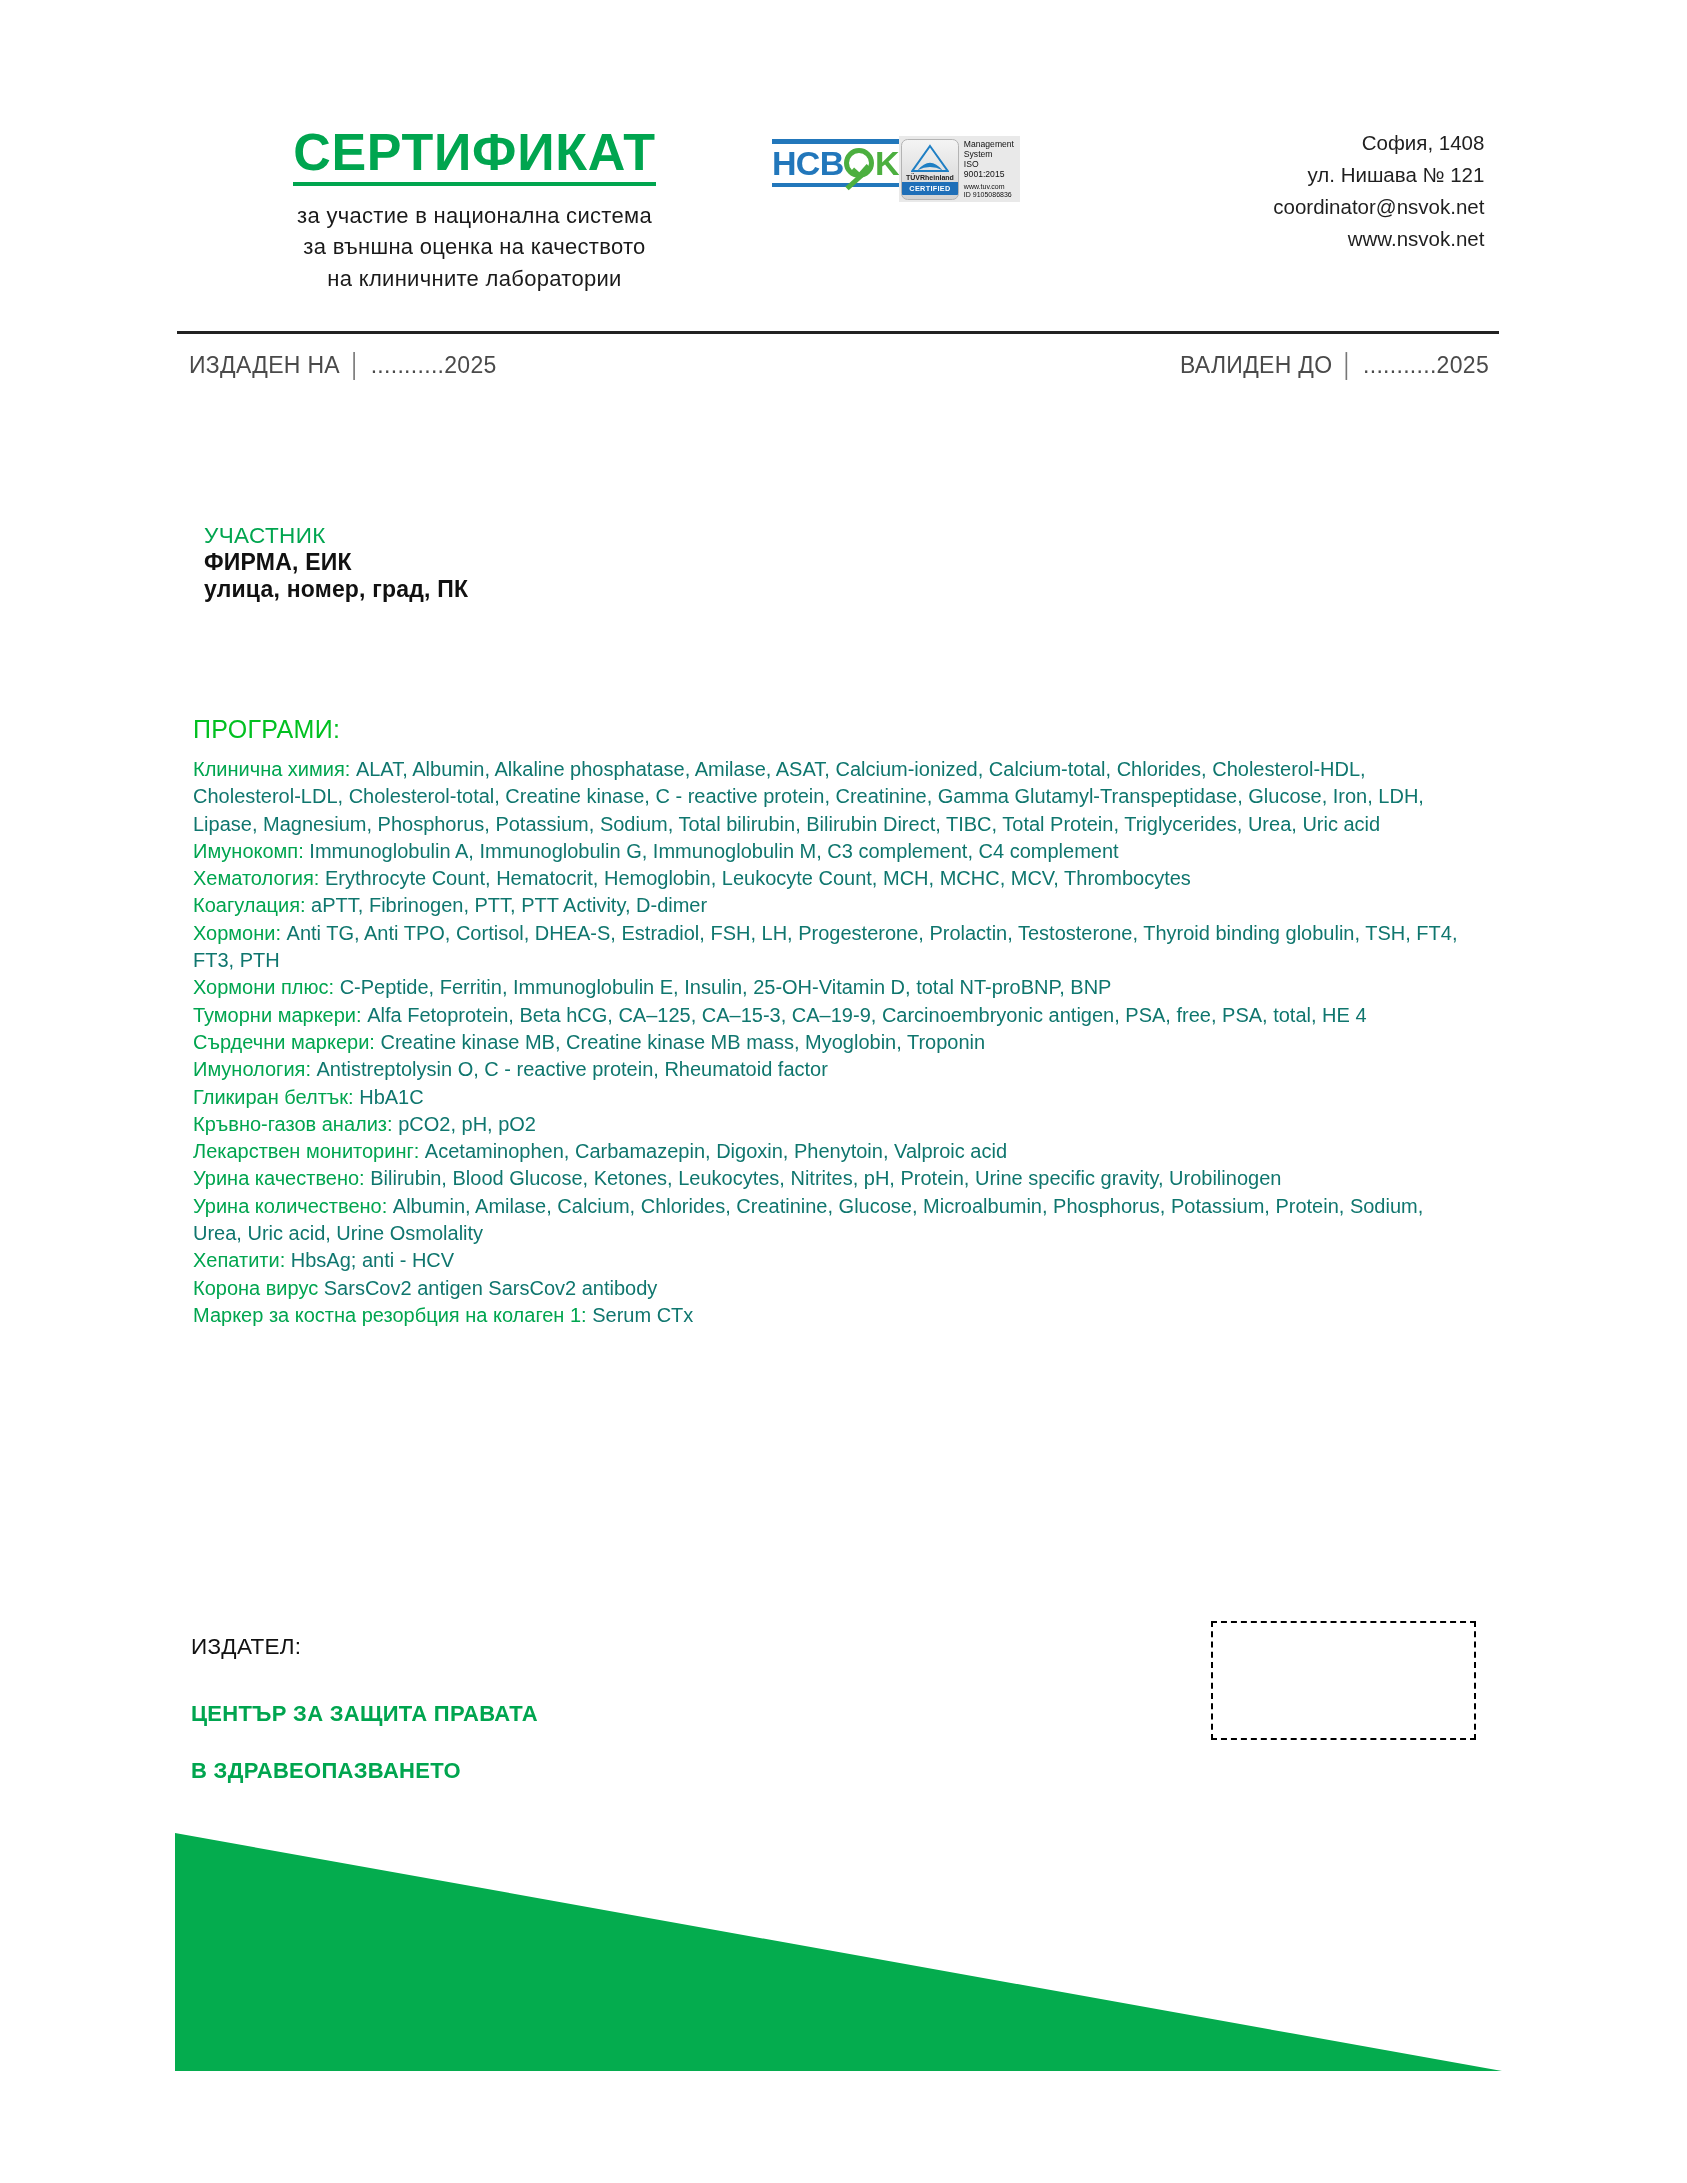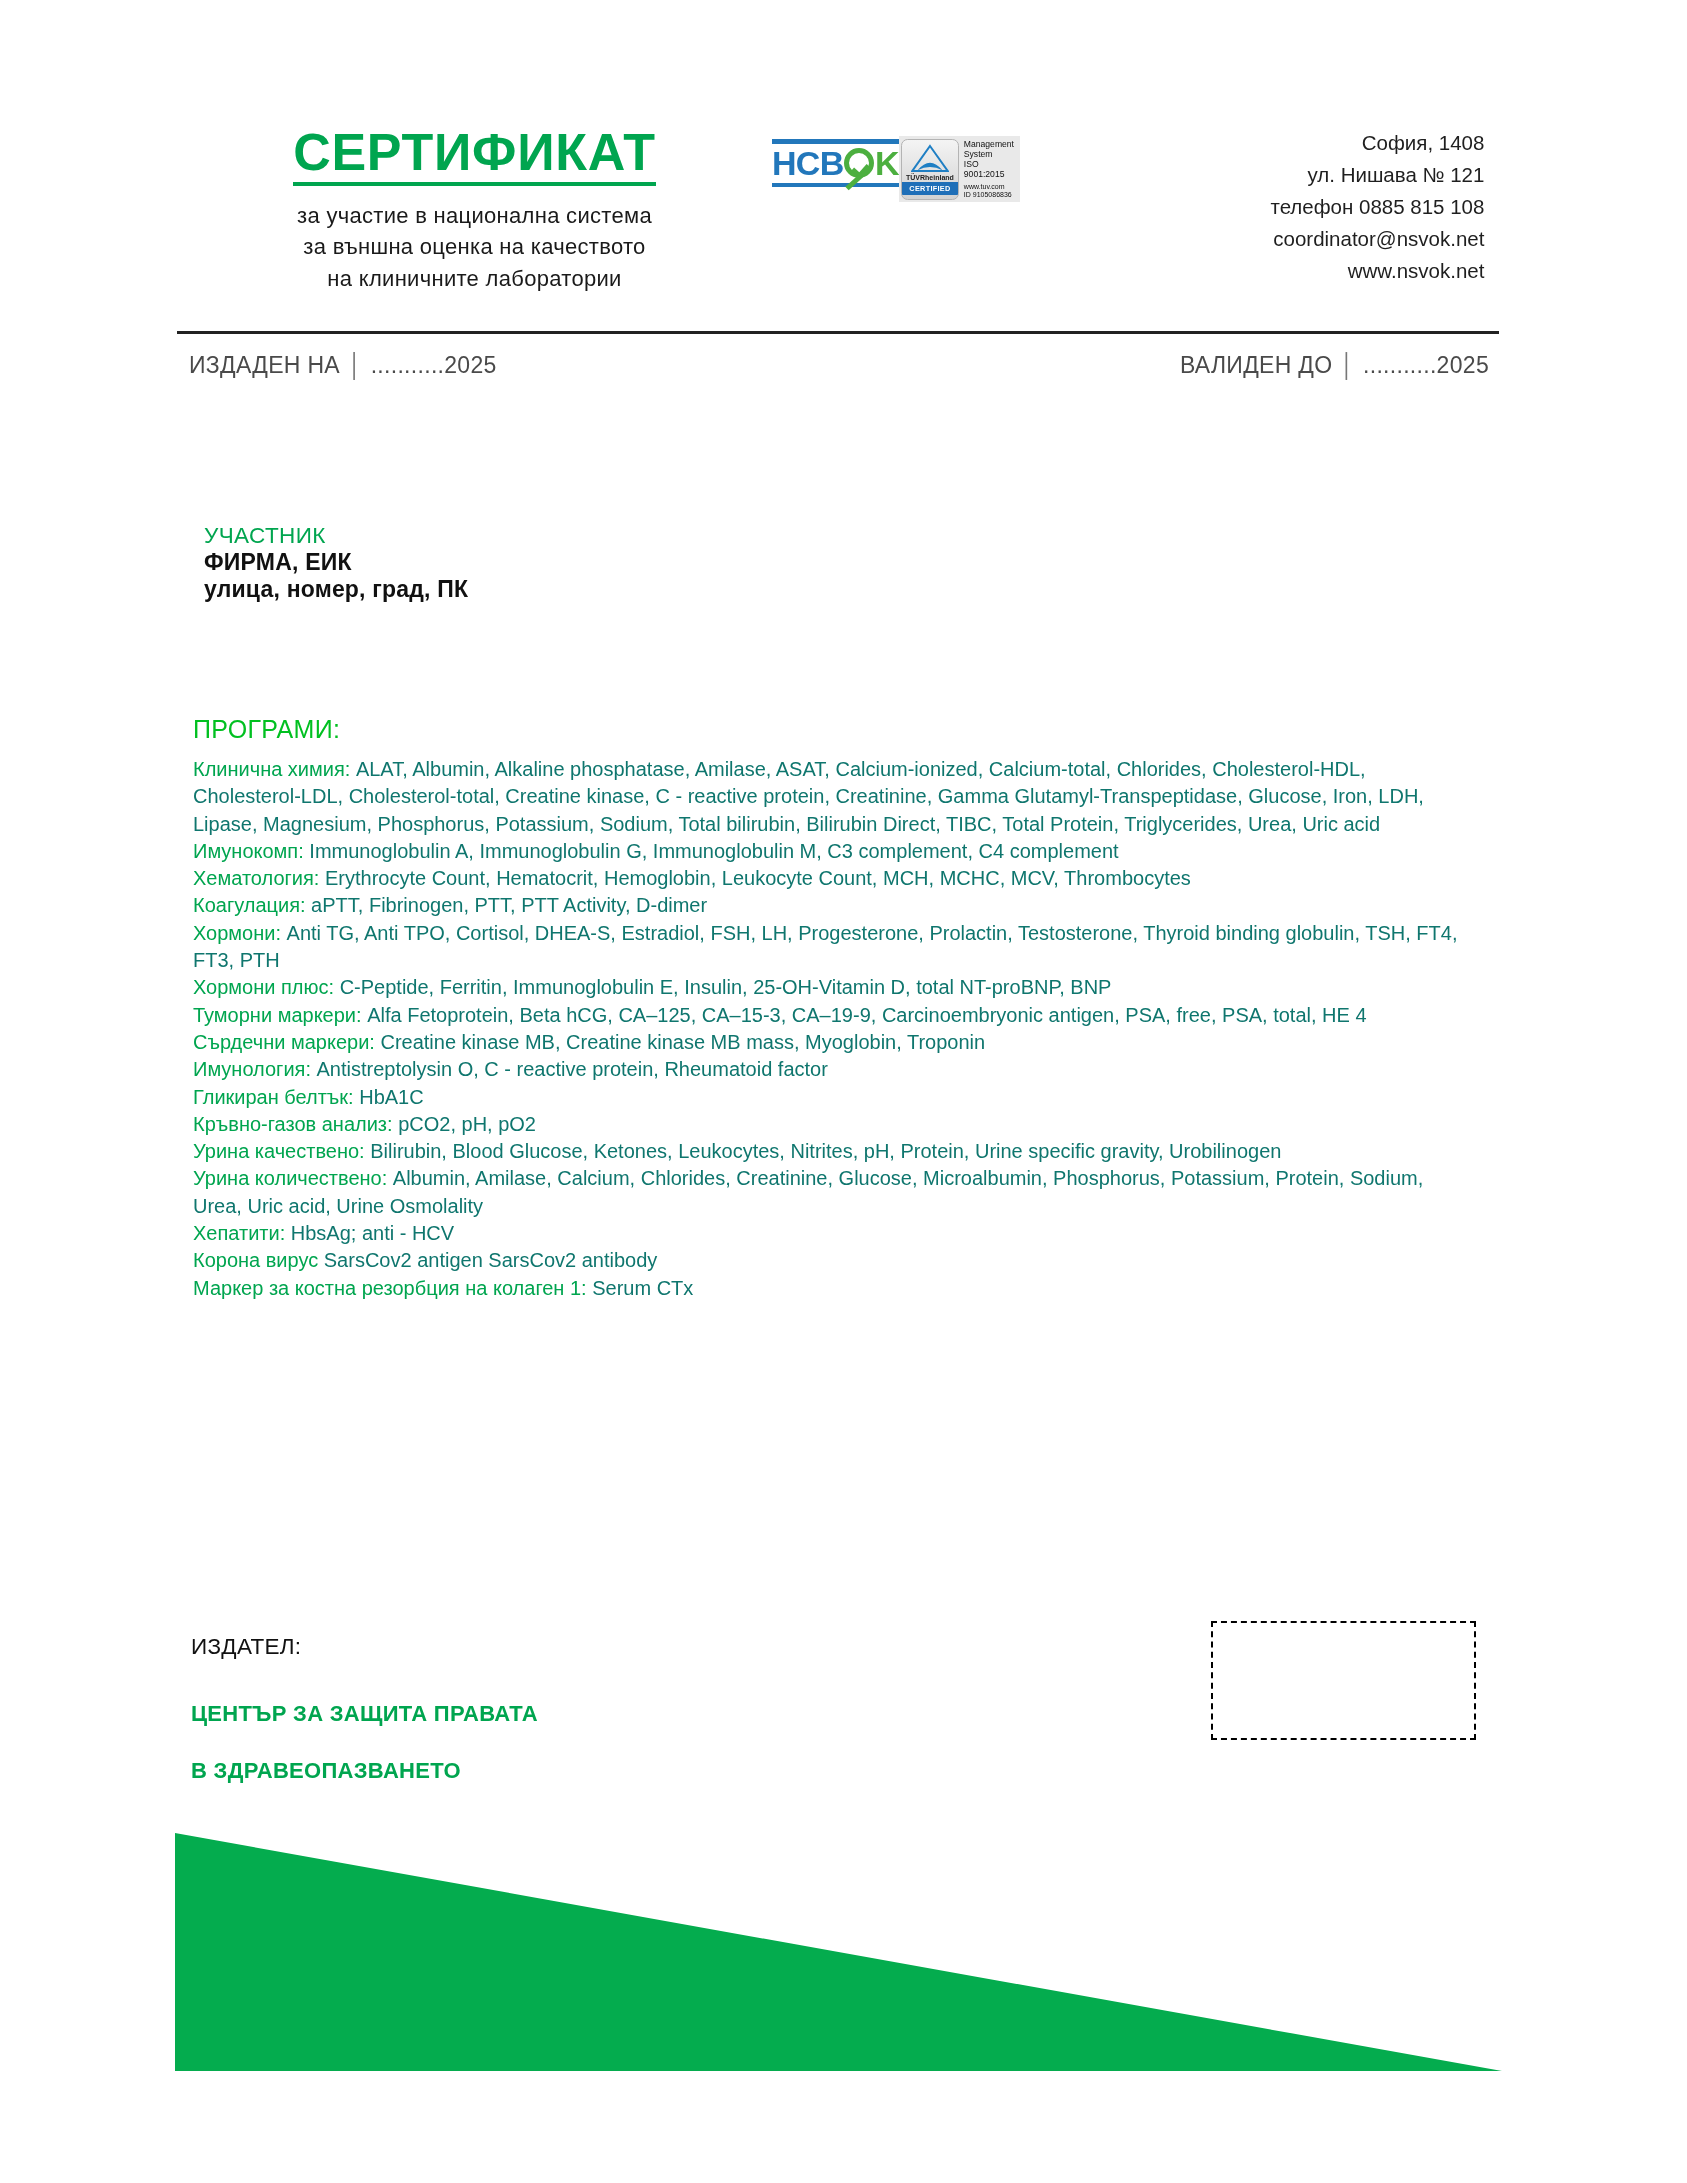--- a/index.html
+++ b/index.html
@@ -340,21 +340,20 @@
             <div class="tuv-url">www.tuv.com</div>
             <div class="tuv-url">ID 9105086836</div>
           </div>
         </div>
       </div>
     </div>
 
     <div class="header-right">
       <div>София, 1408</div>
       <div>ул. Нишава № 121</div>
-      <div>телефон 0885 815 108</div>
       <div>coordinator@nsvok.net</div>
       <div>www.nsvok.net</div>
     </div>
   </div>
 
   <div class="header-rule"></div>
 
   <div class="date-row">
     <div class="date-item">
       <span>ИЗДАДЕН НА</span><span class="date-sep">│</span><span>...........2025</span>
@@ -376,20 +375,21 @@
       <div class="prog-row"><span class="prog-label">Имунокомп:</span><span class="prog-values"> Immunoglobulin A, Immunoglobulin G, Immunoglobulin M, C3 complement, C4 complement</span></div>
       <div class="prog-row"><span class="prog-label">Хематология:</span><span class="prog-values"> Erythrocyte Count, Hematocrit, Hemoglobin, Leukocyte Count, MCH, MCHC, MCV, Thrombocytes</span></div>
       <div class="prog-row"><span class="prog-label">Коагулация:</span><span class="prog-values"> aPTT, Fibrinogen, PTT, PTT Activity, D-dimer</span></div>
       <div class="prog-row"><span class="prog-label">Хормони:</span><span class="prog-values"> Anti TG, Anti TPO, Cortisol, DHEA-S, Estradiol, FSH, LH, Progesterone, Prolactin, Testosterone, Thyroid binding globulin, TSH, FT4, FT3, PTH</span></div>
       <div class="prog-row"><span class="prog-label">Хормони плюс:</span><span class="prog-values"> C-Peptide, Ferritin, Immunoglobulin E, Insulin, 25-OH-Vitamin D, total NT-proBNP, BNP</span></div>
       <div class="prog-row"><span class="prog-label">Туморни маркери:</span><span class="prog-values"> Alfa Fetoprotein, Beta hCG, CA–125, CA–15-3, CA–19-9, Carcinoembryonic antigen, PSA, free, PSA, total, HE 4</span></div>
       <div class="prog-row"><span class="prog-label">Сърдечни маркери:</span><span class="prog-values"> Creatine kinase MB, Creatine kinase MB mass, Myoglobin, Troponin</span></div>
       <div class="prog-row"><span class="prog-label">Имунология:</span><span class="prog-values"> Antistreptolysin O, C - reactive protein, Rheumatoid factor</span></div>
       <div class="prog-row"><span class="prog-label">Гликиран белтък:</span><span class="prog-values"> HbA1C</span></div>
       <div class="prog-row"><span class="prog-label">Кръвно-газов анализ:</span><span class="prog-values"> pCO2, pH, pO2</span></div>
+      <div class="prog-row"><span class="prog-label">Лекарствен мониторинг:</span><span class="prog-values"> Acetaminophen, Carbamazepin, Digoxin, Phenytoin, Valproic acid</span></div>
       <div class="prog-row"><span class="prog-label">Урина качествено:</span><span class="prog-values"> Bilirubin, Blood Glucose, Ketones, Leukocytes, Nitrites, pH, Protein, Urine specific gravity, Urobilinogen</span></div>
       <div class="prog-row"><span class="prog-label">Урина количествено:</span><span class="prog-values"> Albumin, Amilase, Calcium, Chlorides, Creatinine, Glucose, Microalbumin,  Phosphorus, Potassium, Protein, Sodium, Urea, Uric acid, Urine Osmolality</span></div>
       <div class="prog-row"><span class="prog-label">Хепатити:</span><span class="prog-values"> HbsAg; anti - HCV</span></div>
       <div class="prog-row"><span class="prog-label">Корона вирус</span><span class="prog-values"> SarsCov2 antigen SarsCov2 antibody</span></div>
       <div class="prog-row"><span class="prog-label">Маркер за костна резорбция на колаген 1:</span><span class="prog-values"> Serum CTx</span></div>
     </div>
 
   <div class="issuer">
     <div class="issuer-label">ИЗДАТЕЛ:</div>
     <div class="issuer-name1">ЦЕНТЪР ЗА ЗАЩИТА ПРАВАТА</div>

